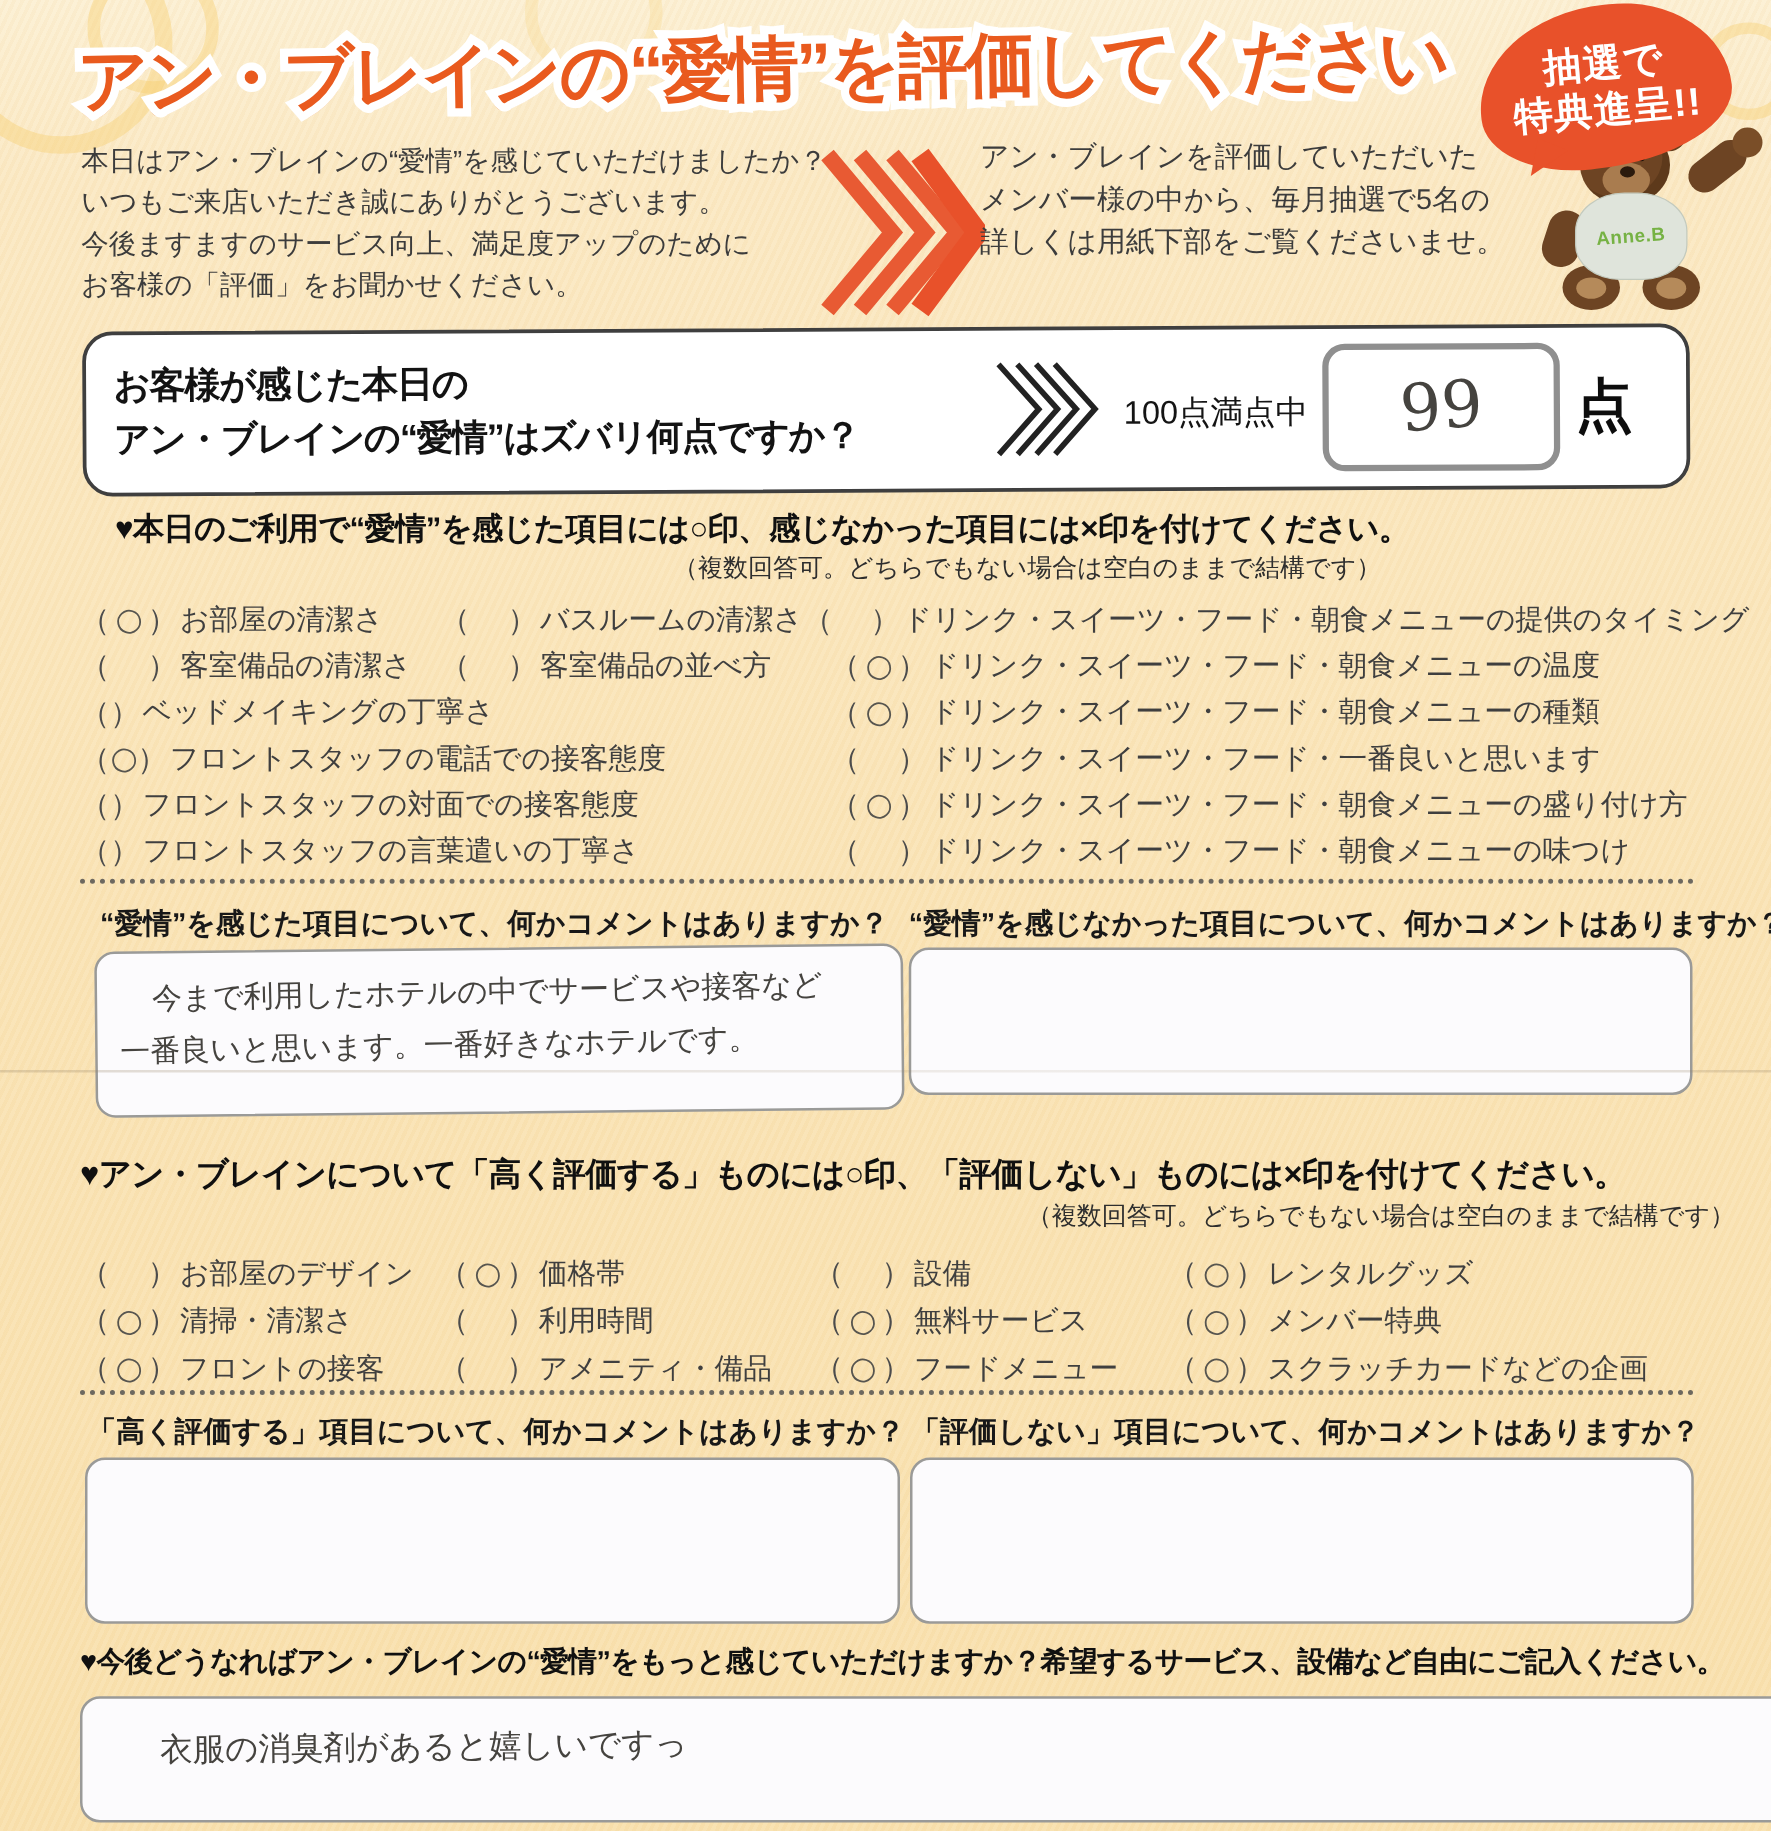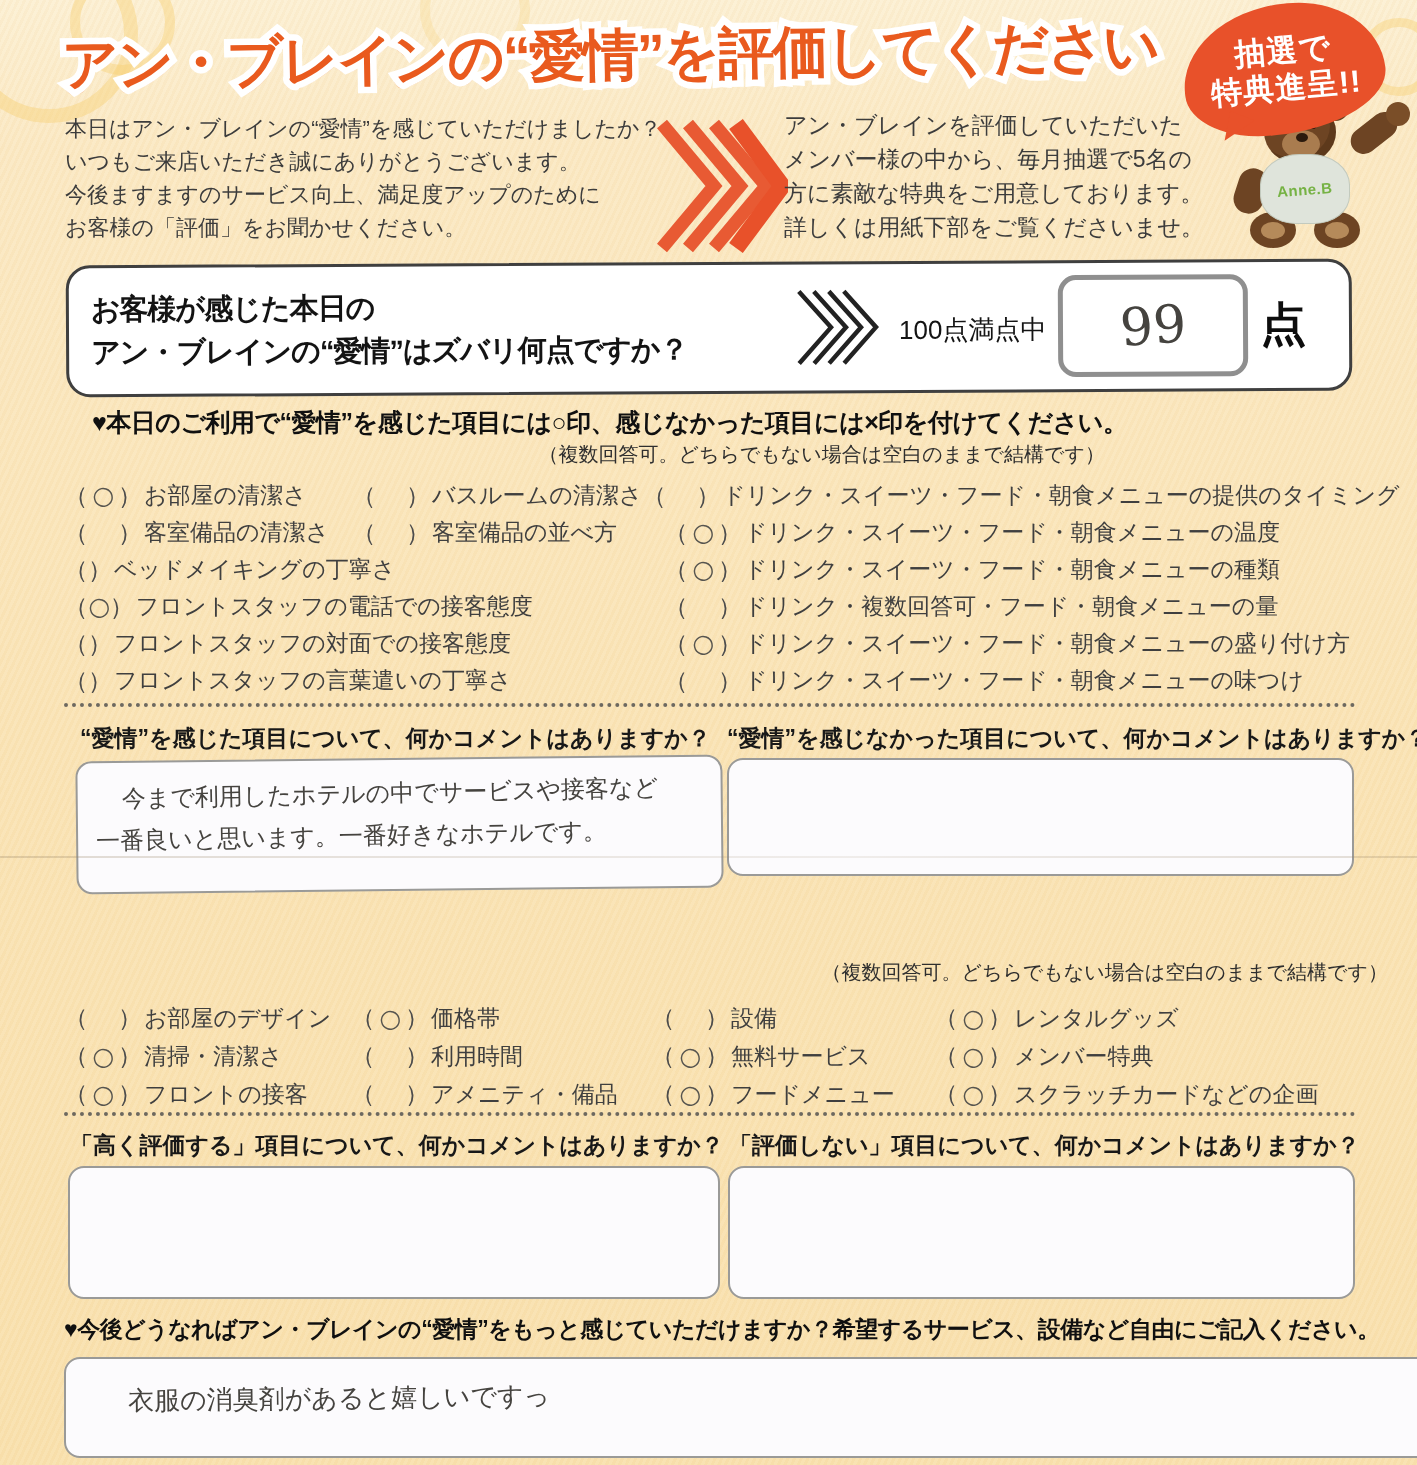--- a/index.html
+++ b/index.html
@@ -169,21 +169,20 @@
   <svg class="chev-big" width="132" height="136" viewBox="0 0 132 136">
     <polyline points="6,6 58,68 6,130" fill="none" stroke="#e85a33" stroke-width="13"></polyline>
     <polyline points="32,6 84,68 32,130" fill="none" stroke="#e85a33" stroke-width="13"></polyline>
     <polyline points="58,6 110,68 58,130" fill="none" stroke="#e85a33" stroke-width="13"></polyline>
     <polyline points="80,6 126,68 80,130" fill="none" stroke="#e8512a" stroke-width="17"></polyline>
   </svg>
 
   <div class="intro intro-right">
     <div>アン・ブレインを評価していただいた</div>
     <div>メンバー様の中から、毎月抽選で5名の</div>
-    <div>方に素敵な特典をご用意しております。</div>
     <div>詳しくは用紙下部をご覧くださいませ。</div>
   </div>
 
   <div class="score-box">
     <div class="q">
       <div>お客様が感じた本日の</div>
       <div>アン・ブレインの“愛情”はズバリ何点ですか？</div>
     </div>
     <svg class="chev-small" width="90" height="80" viewBox="0 0 90 80">
       <polyline points="4,4 36,40 4,76" fill="none" stroke="#222" stroke-width="4.5"></polyline>
@@ -275,21 +274,21 @@
             <span class="mark">○</span>
             <span class="paren">）</span>
             <span class="lbl">フロントスタッフの電話での接客態度</span>
           </span>
       </div>
       <div class="cl-right">
         <span class="item">
             <span class="paren">（</span>
             <span class="mark"></span>
             <span class="paren">）</span>
-            <span class="lbl">ドリンク・複数回答可・フード・朝食メニューの量</span>
+            <span class="lbl">ドリンク・スイーツ・フード・一番良いと思います</span>
           </span>
       </div>
     </div>
     <div class="cl-row">
       <div class="cl-left">
         <span class="item">
             <span class="paren">（</span>
             <span class="mark"></span>
             <span class="paren">）</span>
             <span class="lbl">フロントスタッフの対面での接客態度</span>
@@ -329,20 +328,21 @@
   <div class="c-head c1lh">“愛情”を感じた項目について、何かコメントはありますか？</div>
   <div class="c-head c1rh">“愛情”を感じなかった項目について、何かコメントはありますか？</div>
   <div class="cbox c1lb">
     <div class="hand hw-line hw-indent">今まで利用したホテルの中でサービスや接客など</div>
     <div class="hand hw-line">一番良いと思います。一番好きなホテルです。</div>
   </div>
   <div class="cbox c1rb">
     <div class="hand hw-line"></div>
   </div>
 
+  <div class="sec-h s2h">♥アン・ブレインについて「高く評価する」ものには○印、「評価しない」ものには×印を付けてください。</div>
   <div class="sec-note s2n">（複数回答可。どちらでもない場合は空白のままで結構です）</div>
 
   <div class="grid2">
     <div class="g-row">
       <span class="item">
           <span class="paren">（</span>
           <span class="mark"></span>
           <span class="paren">）</span>
           <span class="lbl">お部屋のデザイン</span>
         </span>

